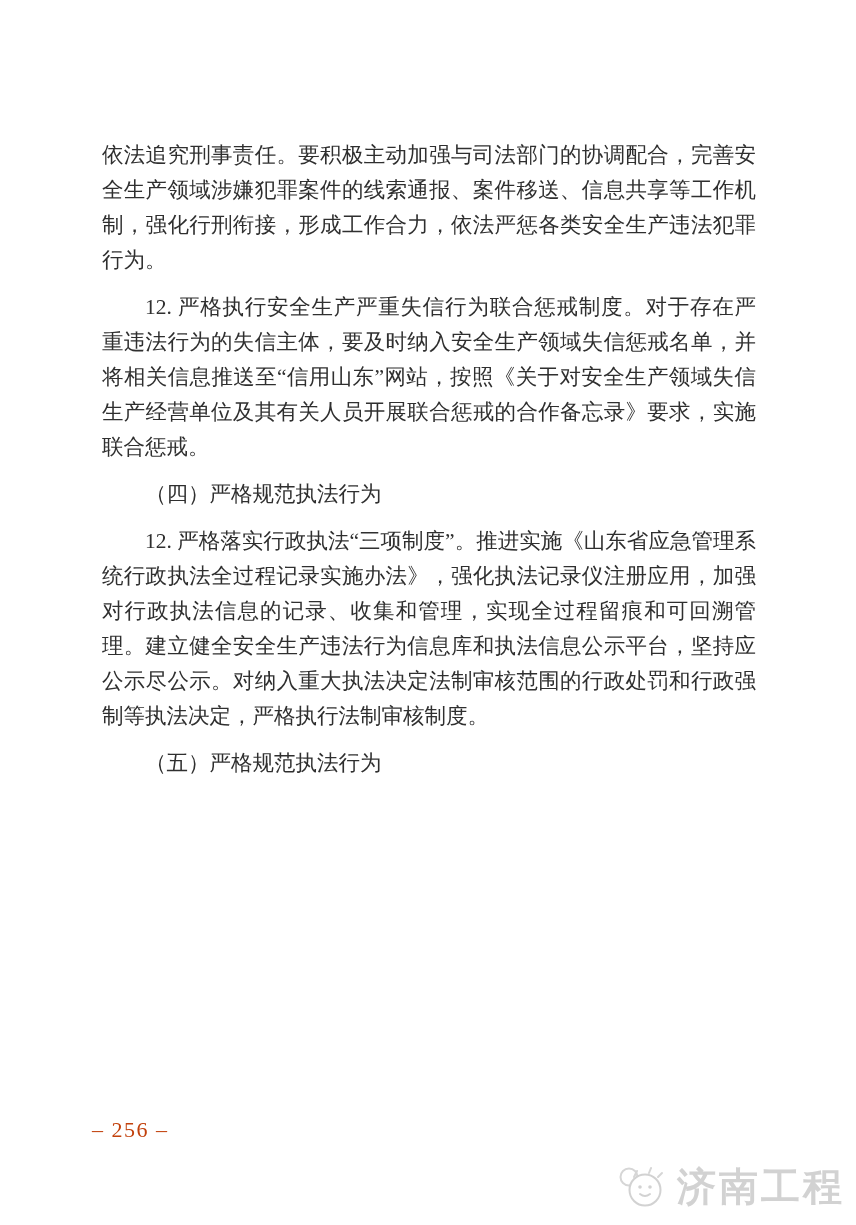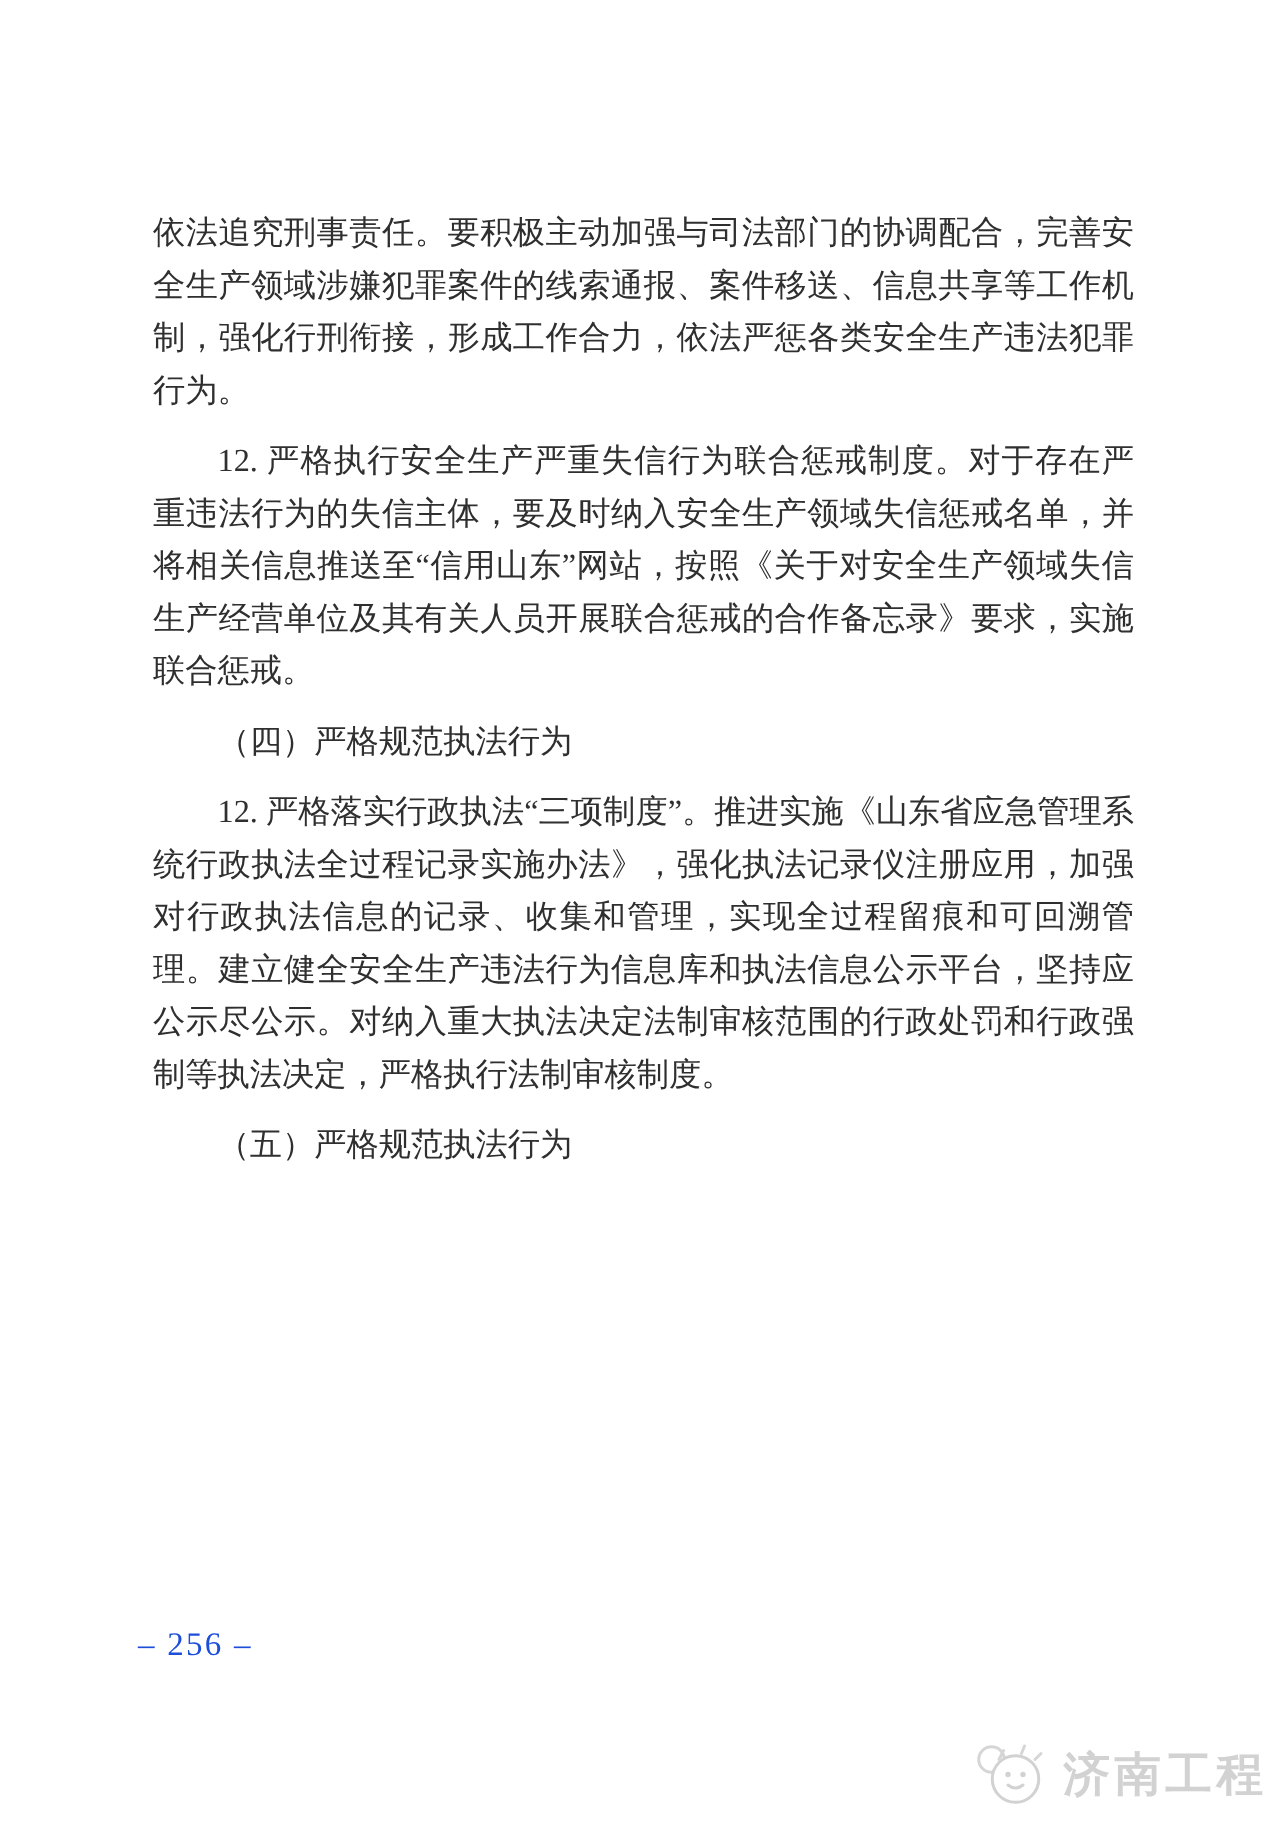--- a/index.html
+++ b/index.html
@@ -28,43 +28,43 @@
   .document-body p {
     margin: 12px;
     padding: 0;
   }
   .document-body p.indent {
     text-indent: 2em;
   }
   .page-number {
     position: absolute;
     left: 92px;
-    top: 1083px;
+    top: 1117px;
     font-size: 22px;
-    color: #1d4ed8;
+    color: #c2410c;
     letter-spacing: 1.5px;
     font-family: "Liberation Serif", "DejaVu Serif", serif;
   }
   .watermark {
     position: absolute;
     right: 11px;
     top: 1160px;
     display: flex;
     align-items: center;
     gap: 9px;
     color: #d2d2d2;
   }
   .watermark .logo-icon {
     width: 50px;
     height: 46px;
     flex: 0 0 auto;
   }
   .watermark .watermark-text {
     font-family: "Liberation Sans", "DejaVu Sans", sans-serif;
-    font-size: 31px;
+    font-size: 39px;
     font-weight: bold;
     letter-spacing: 3px;
     color: #d2d2d2;
     white-space: nowrap;
   }
 </style>
 </head>
 <body>
 
 <div class="page">

